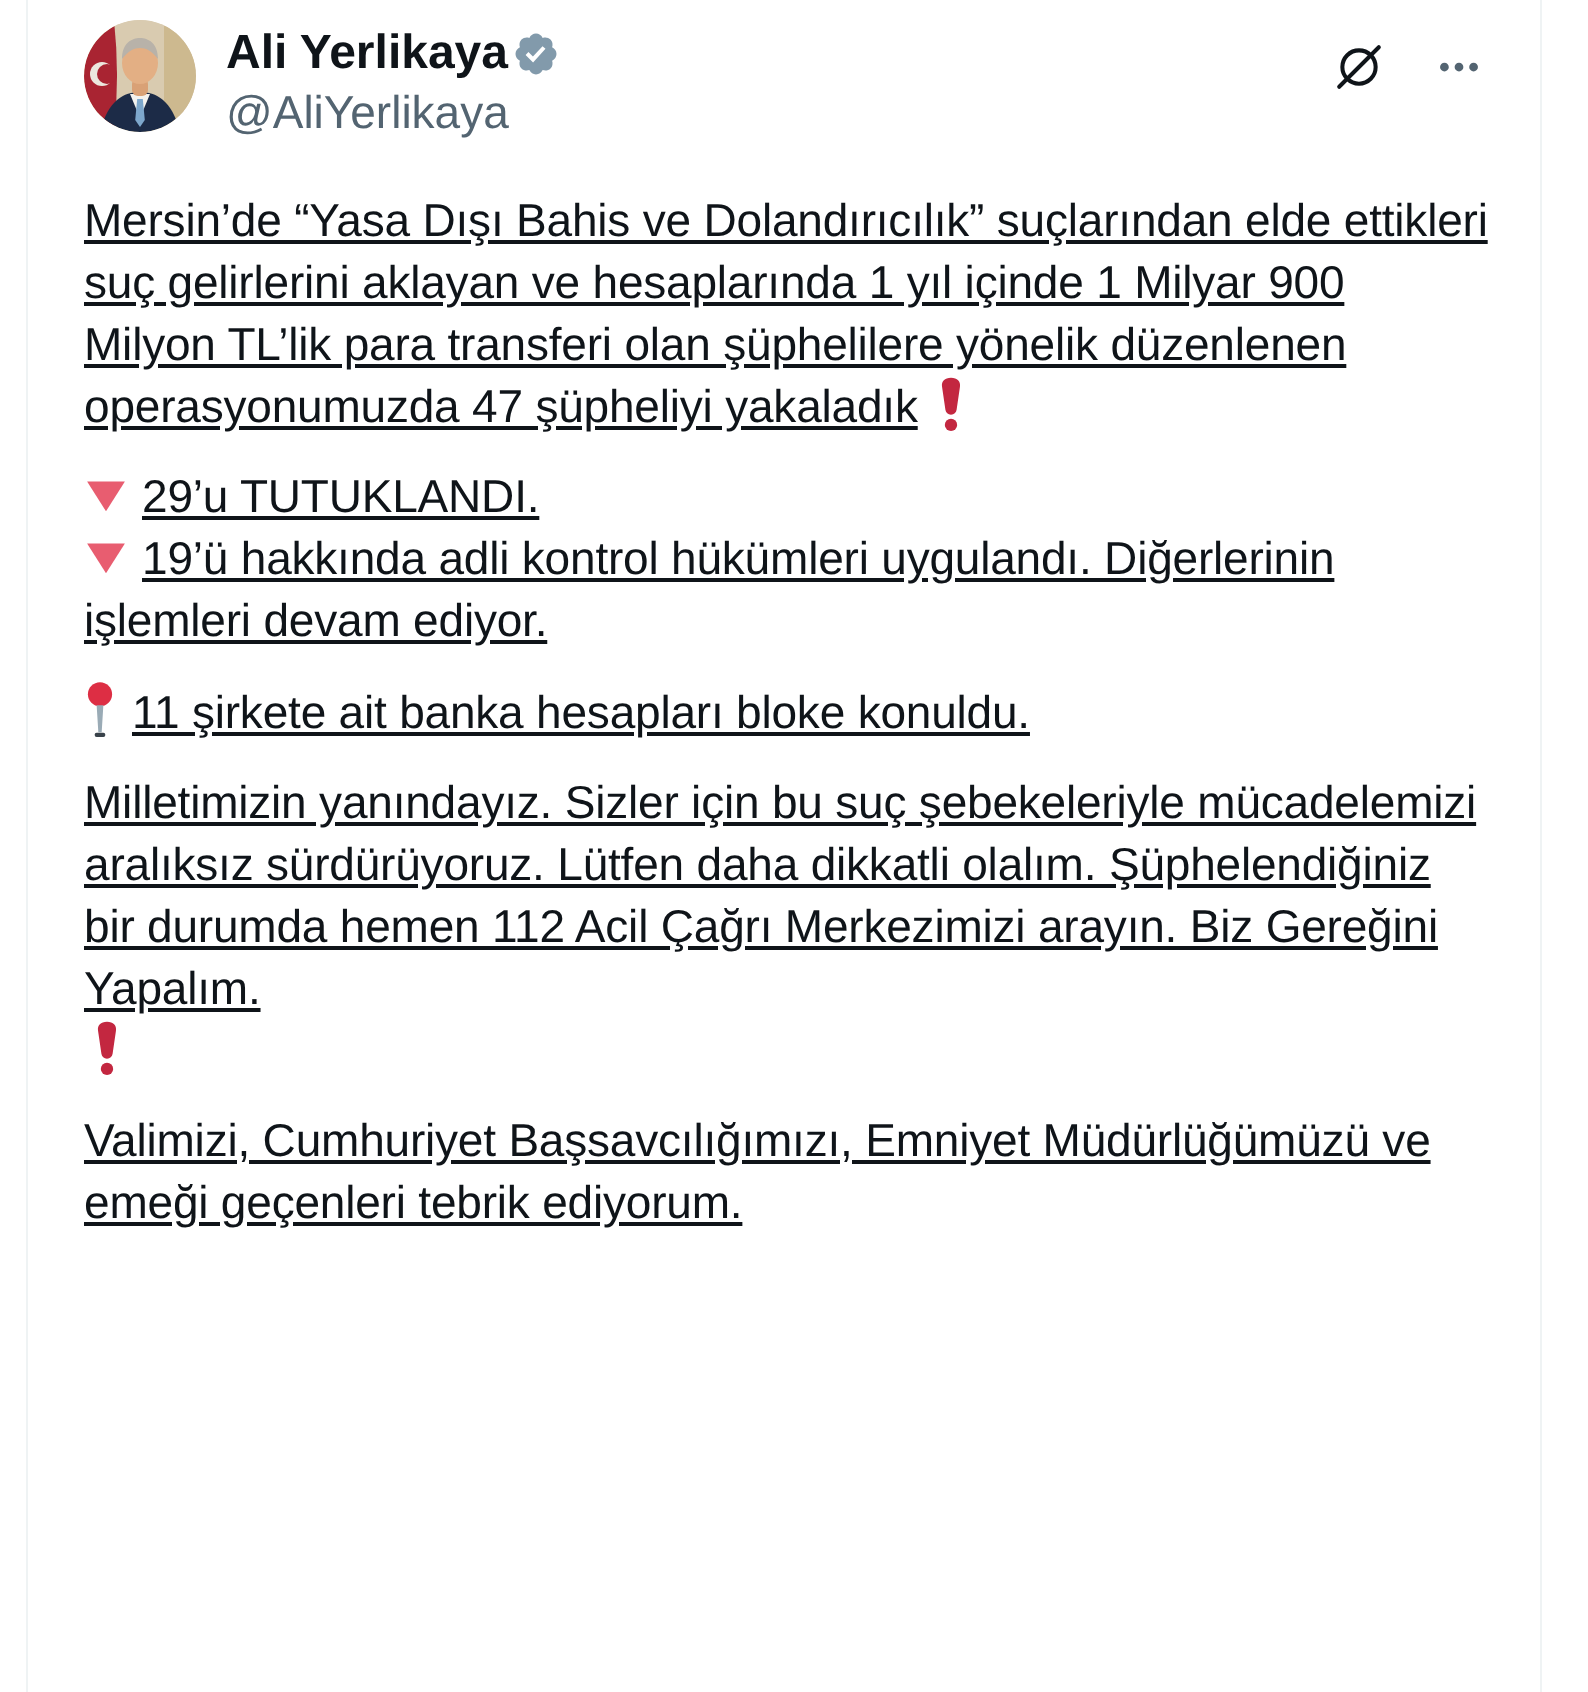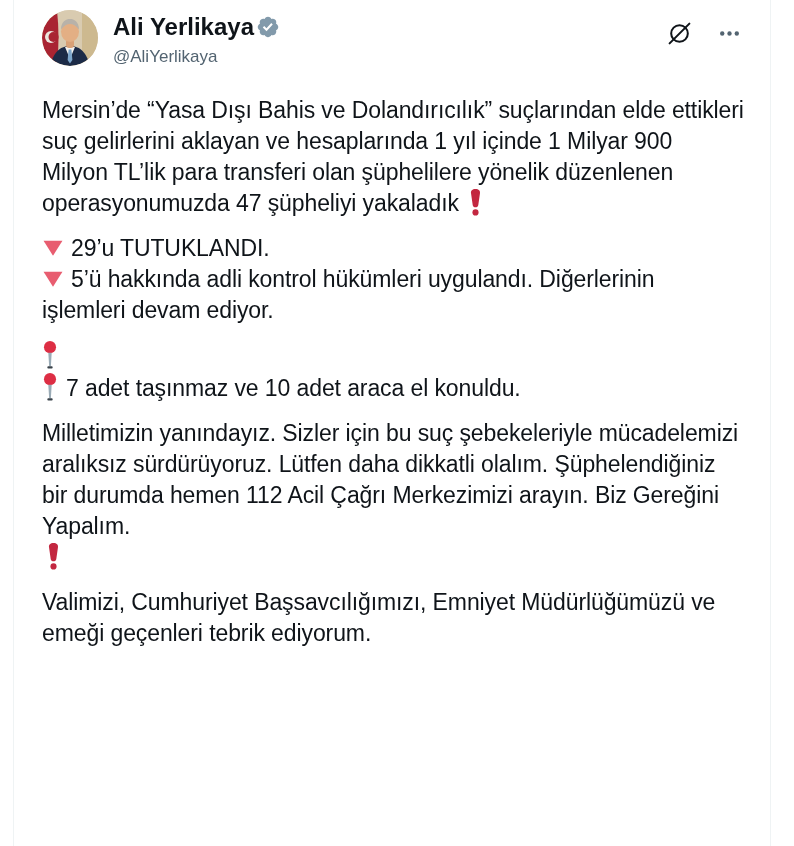--- a/index.html
+++ b/index.html
@@ -9,26 +9,26 @@
         border-left:1px solid #eff3f4;border-right:1px solid #eff3f4;
         padding:10px 28px 0 28px;background:#fff;}
   
   .header{display:flex;align-items:flex-start;}
   .avatar{width:56px;height:56px;border-radius:50%;overflow:hidden;flex:none;cursor:pointer;background:#d9cbb0;}
   .avatar svg{display:block;}
   .id-block{margin-left:15px;padding-top:2px;min-width:0;}
   .name-row{display:flex;align-items:center;gap:2px;font-size:24px;font-weight:700;color:#0f1419;line-height:30px;cursor:pointer;}
   .badge{display:inline-block;}
   .badge svg{width:24px;height:24px;display:block;}
-  .handle{font-size:17px;color:#536471;line-height:29px;cursor:pointer;}
+  .handle{font-size:23px;color:#536471;line-height:29px;cursor:pointer;}
   .actions{margin-left:auto;display:flex;align-items:center;gap:24px;padding-top:10px;}
   .icon-btn{background:none;border:none;padding:0;margin:0;cursor:pointer;display:block;line-height:0;}
   
   .tweet-body{margin-top:24px;font-size:23px;line-height:31px;color:#0f1419;letter-spacing:-0.1px;width:702px;}
-  .tw-p{margin:0;}
+  .tw-p{margin:0;text-decoration:underline;}
   .tw-p + .tw-p{margin-top:14px;}
   .bullet-line{margin:0;}
   .emj{display:inline-block;line-height:0;}
   .emj svg{display:inline-block;vertical-align:baseline;}
   .emj-excl{vertical-align:-5px;margin-left:7px;}
   .emj-tri{vertical-align:-1px;margin-right:7px;}
   .emj-pin{vertical-align:-7px;margin-right:8px;}
   .excl-own-line{display:block;}
 </style>
 </head>
@@ -100,35 +100,30 @@
               <path d="M10 1 C13.4 1 15.2 2.9 14.8 5.7 L13 18.1 C12.8 19.7 11.6 20.7 10 20.7 C8.4 20.7 7.2 19.7 7 18.1 L5.2 5.7 C4.8 2.9 6.6 1 10 1 Z"></path>
               <circle cx="10" cy="26.2" r="3.3"></circle>
             </svg></span></p>
 
       <p class="tw-p">
         <span class="bullet-line" style="display:block"><span class="emj emj-tri"><svg viewBox="0 0 24 20" width="22" height="18" aria-hidden="true">
                 <path d="M1.5 2 H22.5 L12 18.5 Z" fill="#e85d70"></path>
               </svg></span><span>29’u TUTUKLANDI.</span></span>
         <span class="bullet-line" style="display:block"><span class="emj emj-tri"><svg viewBox="0 0 24 20" width="22" height="18" aria-hidden="true">
                 <path d="M1.5 2 H22.5 L12 18.5 Z" fill="#e85d70"></path>
-              </svg></span><span>5’ü hakkında adli kontrol hükümleri uygulandı. Diğerlerinin işlemleri devam ediyor.</span></span>
+              </svg></span><span>19’ü hakkında adli kontrol hükümleri uygulandı. Diğerlerinin işlemleri devam ediyor.</span></span>
       </p>
 
 
       <p class="tw-p">
         <span class="bullet-line" style="display:block"><span class="emj emj-pin"><svg viewBox="0 0 18 34" width="16" height="31" aria-hidden="true">
                 <circle cx="9" cy="7.6" r="6.8" fill="#dd2e44"></circle>
                 <path d="M7.1 13.8 H10.9 L9.95 29 H8.05 Z" fill="#9aabb6"></path>
                 <rect x="6" y="29.2" width="6" height="2.4" rx="1.1" fill="#39424a"></rect>
-              </svg></span></span>
-        <span class="bullet-line" style="display:block"><span class="emj emj-pin"><svg viewBox="0 0 18 34" width="16" height="31" aria-hidden="true">
-                <circle cx="9" cy="7.6" r="6.8" fill="#dd2e44"></circle>
-                <path d="M7.1 13.8 H10.9 L9.95 29 H8.05 Z" fill="#9aabb6"></path>
-                <rect x="6" y="29.2" width="6" height="2.4" rx="1.1" fill="#39424a"></rect>
-              </svg></span><span>7 adet taşınmaz ve 10 adet araca el konuldu.</span></span>
+              </svg></span><span>11 şirkete ait banka hesapları bloke konuldu.</span></span>
       </p>
 
       <p class="tw-p"><span>Milletimizin yanındayız. Sizler için bu suç şebekeleriyle mücadelemizi aralıksız sürdürüyoruz. Lütfen daha dikkatli olalım. Şüphelendiğiniz bir durumda hemen 112 Acil Çağrı Merkezimizi arayın. Biz Gereğini Yapalım.</span><span class="excl-own-line"><span class="emj emj-excl" style="margin-left:2px"><svg viewBox="0 0 20 30" width="19" height="28" aria-hidden="true" fill="#c32740">
                 <path d="M10 1 C13.4 1 15.2 2.9 14.8 5.7 L13 18.1 C12.8 19.7 11.6 20.7 10 20.7 C8.4 20.7 7.2 19.7 7 18.1 L5.2 5.7 C4.8 2.9 6.6 1 10 1 Z"></path>
                 <circle cx="10" cy="26.2" r="3.3"></circle>
               </svg></span></span></p>
 
       <p class="tw-p"><span>Valimizi, Cumhuriyet Başsavcılığımızı, Emniyet Müdürlüğümüzü ve emeği geçenleri tebrik ediyorum.</span></p>
 
     </div>

